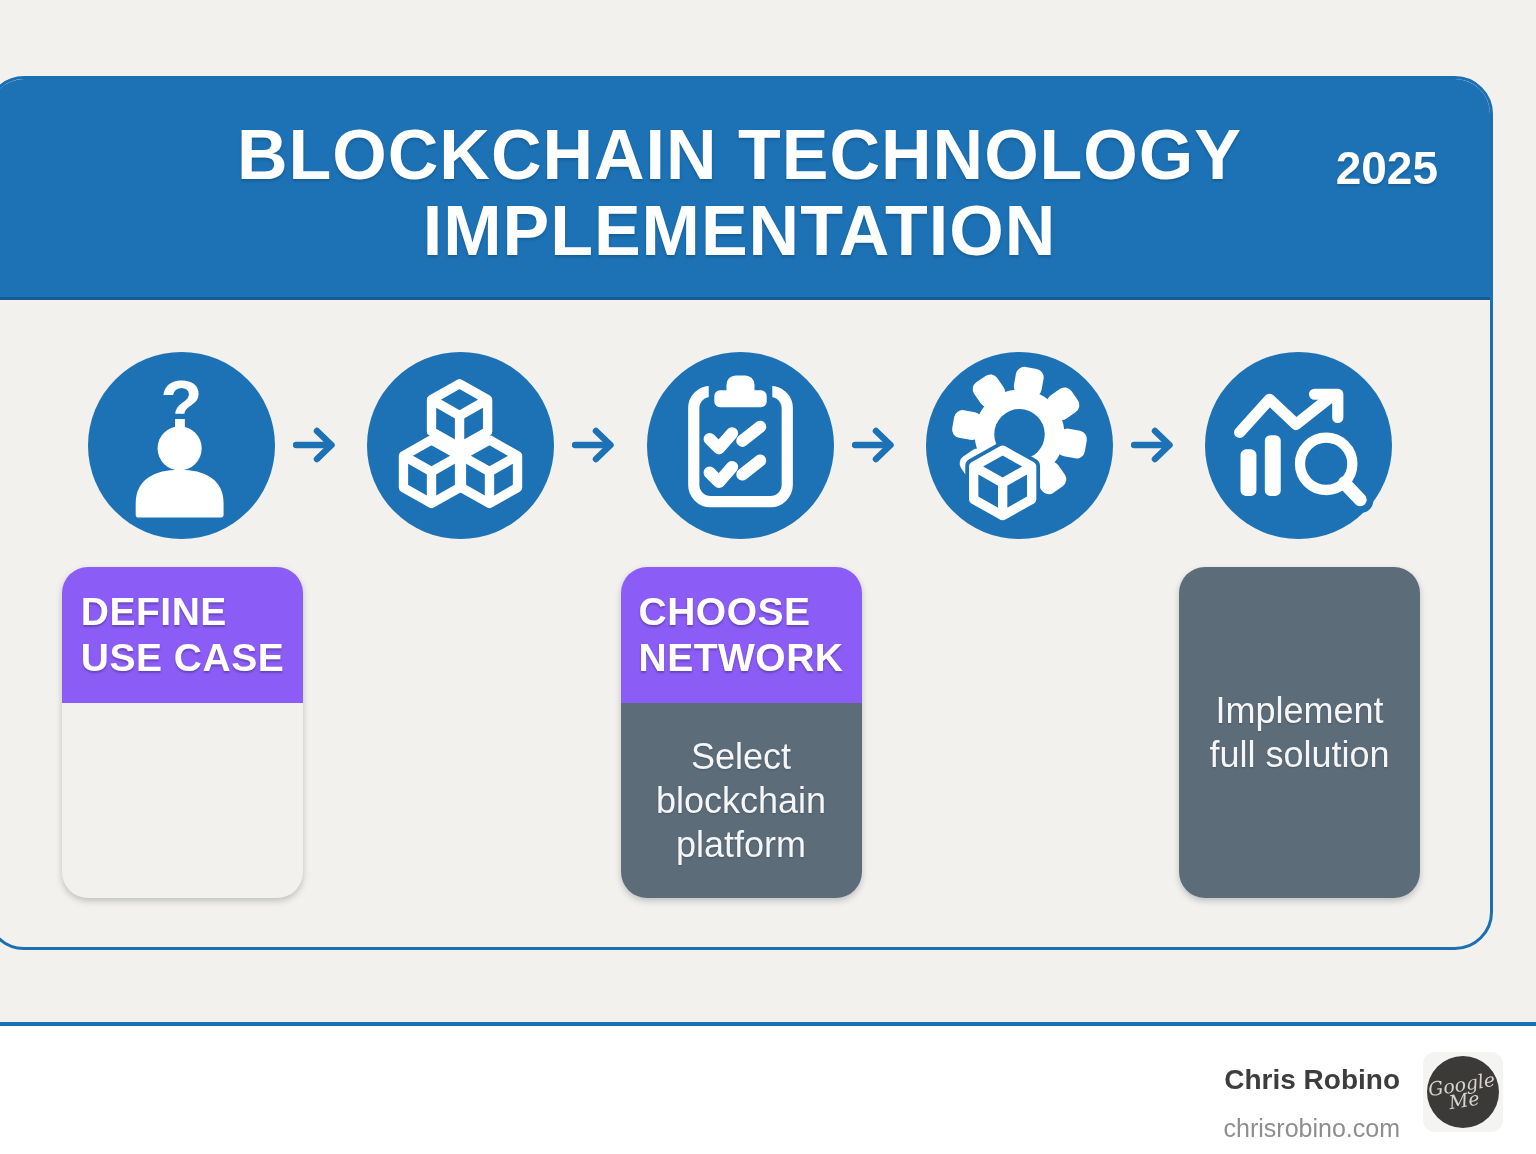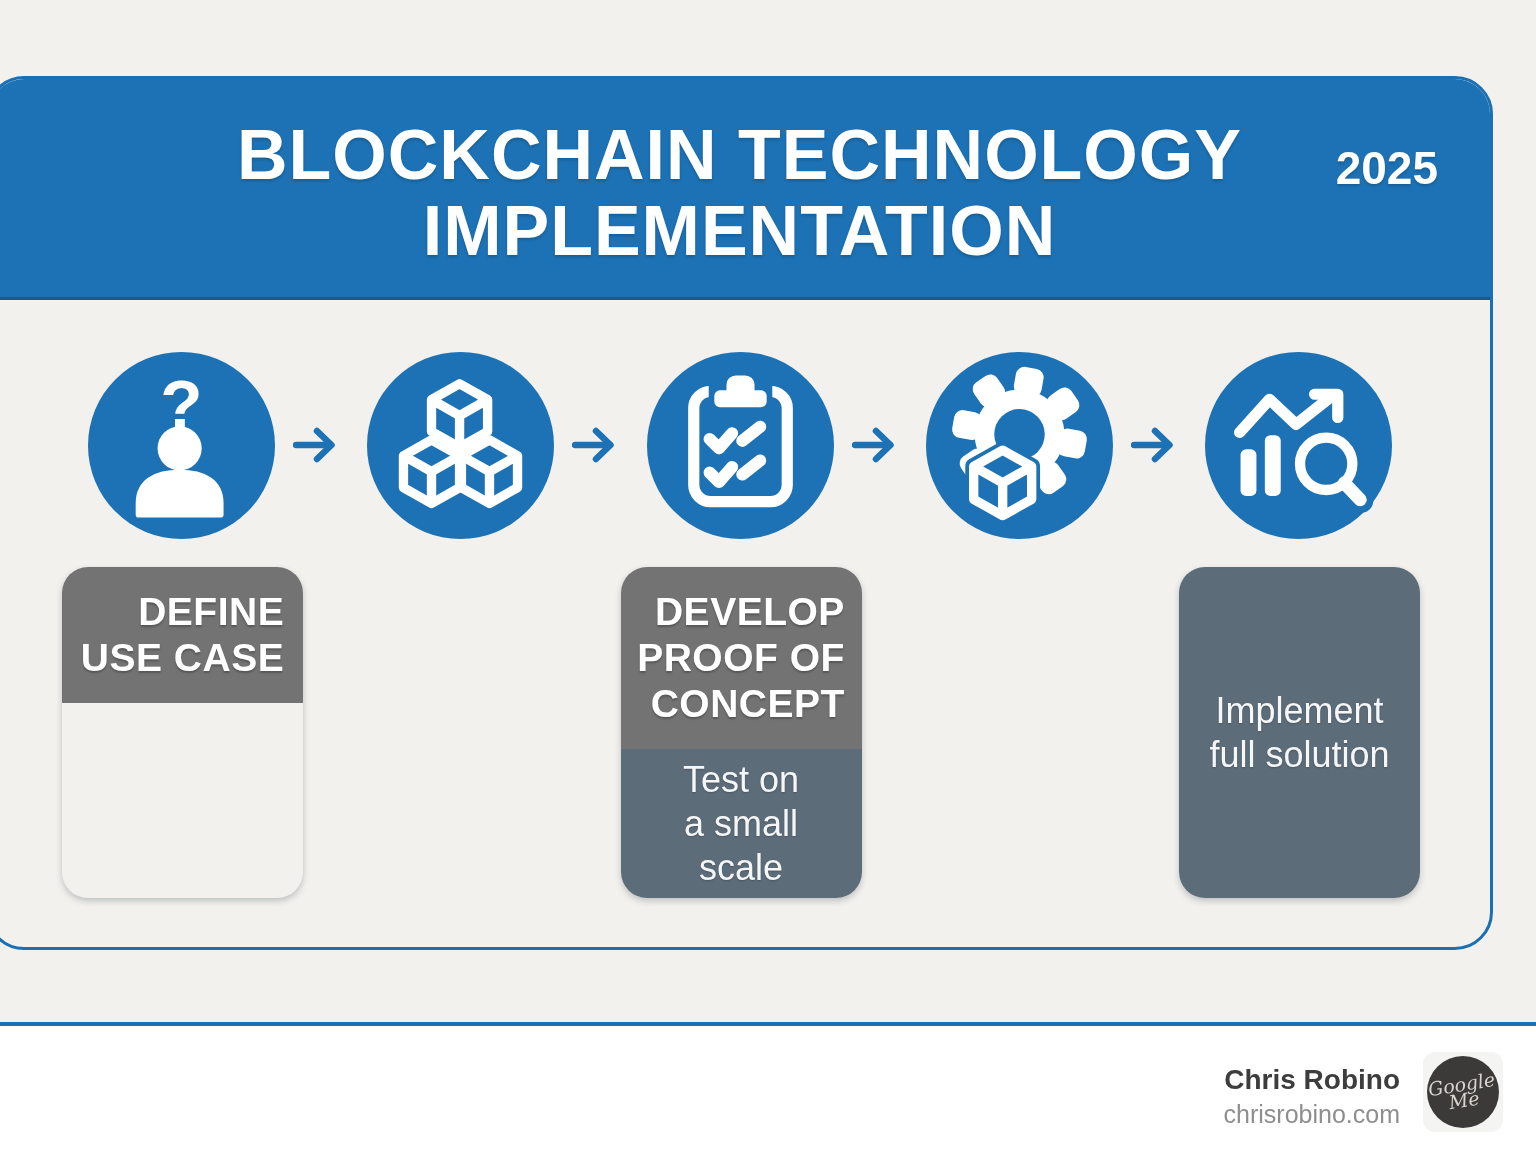--- a/index.html
+++ b/index.html
@@ -78,26 +78,26 @@
   }
   .step-card {
     width:241px; height:331px;
     border-radius:26px;
     overflow:hidden;
     display:flex;
     flex-direction:column;
     box-shadow:0 3px 6px rgba(40,50,60,0.25);
   }
   .card-title {
-    background:#737373;
+    background:#8b5cf6;
     color:#FFFFFF;
     font-weight:800;
     font-size:39px;
     line-height:46px;
-    text-align:right;
+    text-align:left;
     display:flex;
     align-items:center;
     justify-content:center;
     padding:22px 6px;
     white-space:pre-line;
     letter-spacing:0.5px;
     text-shadow:0 2px 2px rgba(0,0,0,0.25);
   }
   .card-body {
     background:#5D6C79;
@@ -130,21 +130,21 @@
     position:absolute;
     right:136px; top:38px;
     text-align:right;
   }
   .author-name {
     font-size:28px;
     font-weight:700;
     color:#3D3D3D;
   }
   .author-site {
-    margin-top:4px;
+    margin-top:18px;
     font-size:25px;
     color:#8E8E8E;
   }
   .logo-tile {
     position:absolute;
     right:33px; top:26px;
     width:80px; height:80px;
     border-radius:12px;
     background:#F4F4F2;
     display:flex;
@@ -273,29 +273,28 @@
   </div>
 </div>
 
 <div class="cards-row">
 
   <div class="step-card">
     <div class="card-title">DEFINE
 USE CASE</div>
   </div>
 
-
   <div class="step-card">
-    <div class="card-title">DEVELOP
-PROOF OF
-CONCEPT</div>
-    <div class="card-body">Test on
-a small
-scale</div>
-  </div>
+    <div class="card-title">CHOOSE
+NETWORK</div>
+    <div class="card-body">Select
+blockchain
+platform</div>
+  </div>
+
 
   <div class="step-card">
     <div class="card-body">Implement
 full solution</div>
   </div>
 
 </div>
 
 <div class="footer-divider"></div>
 

